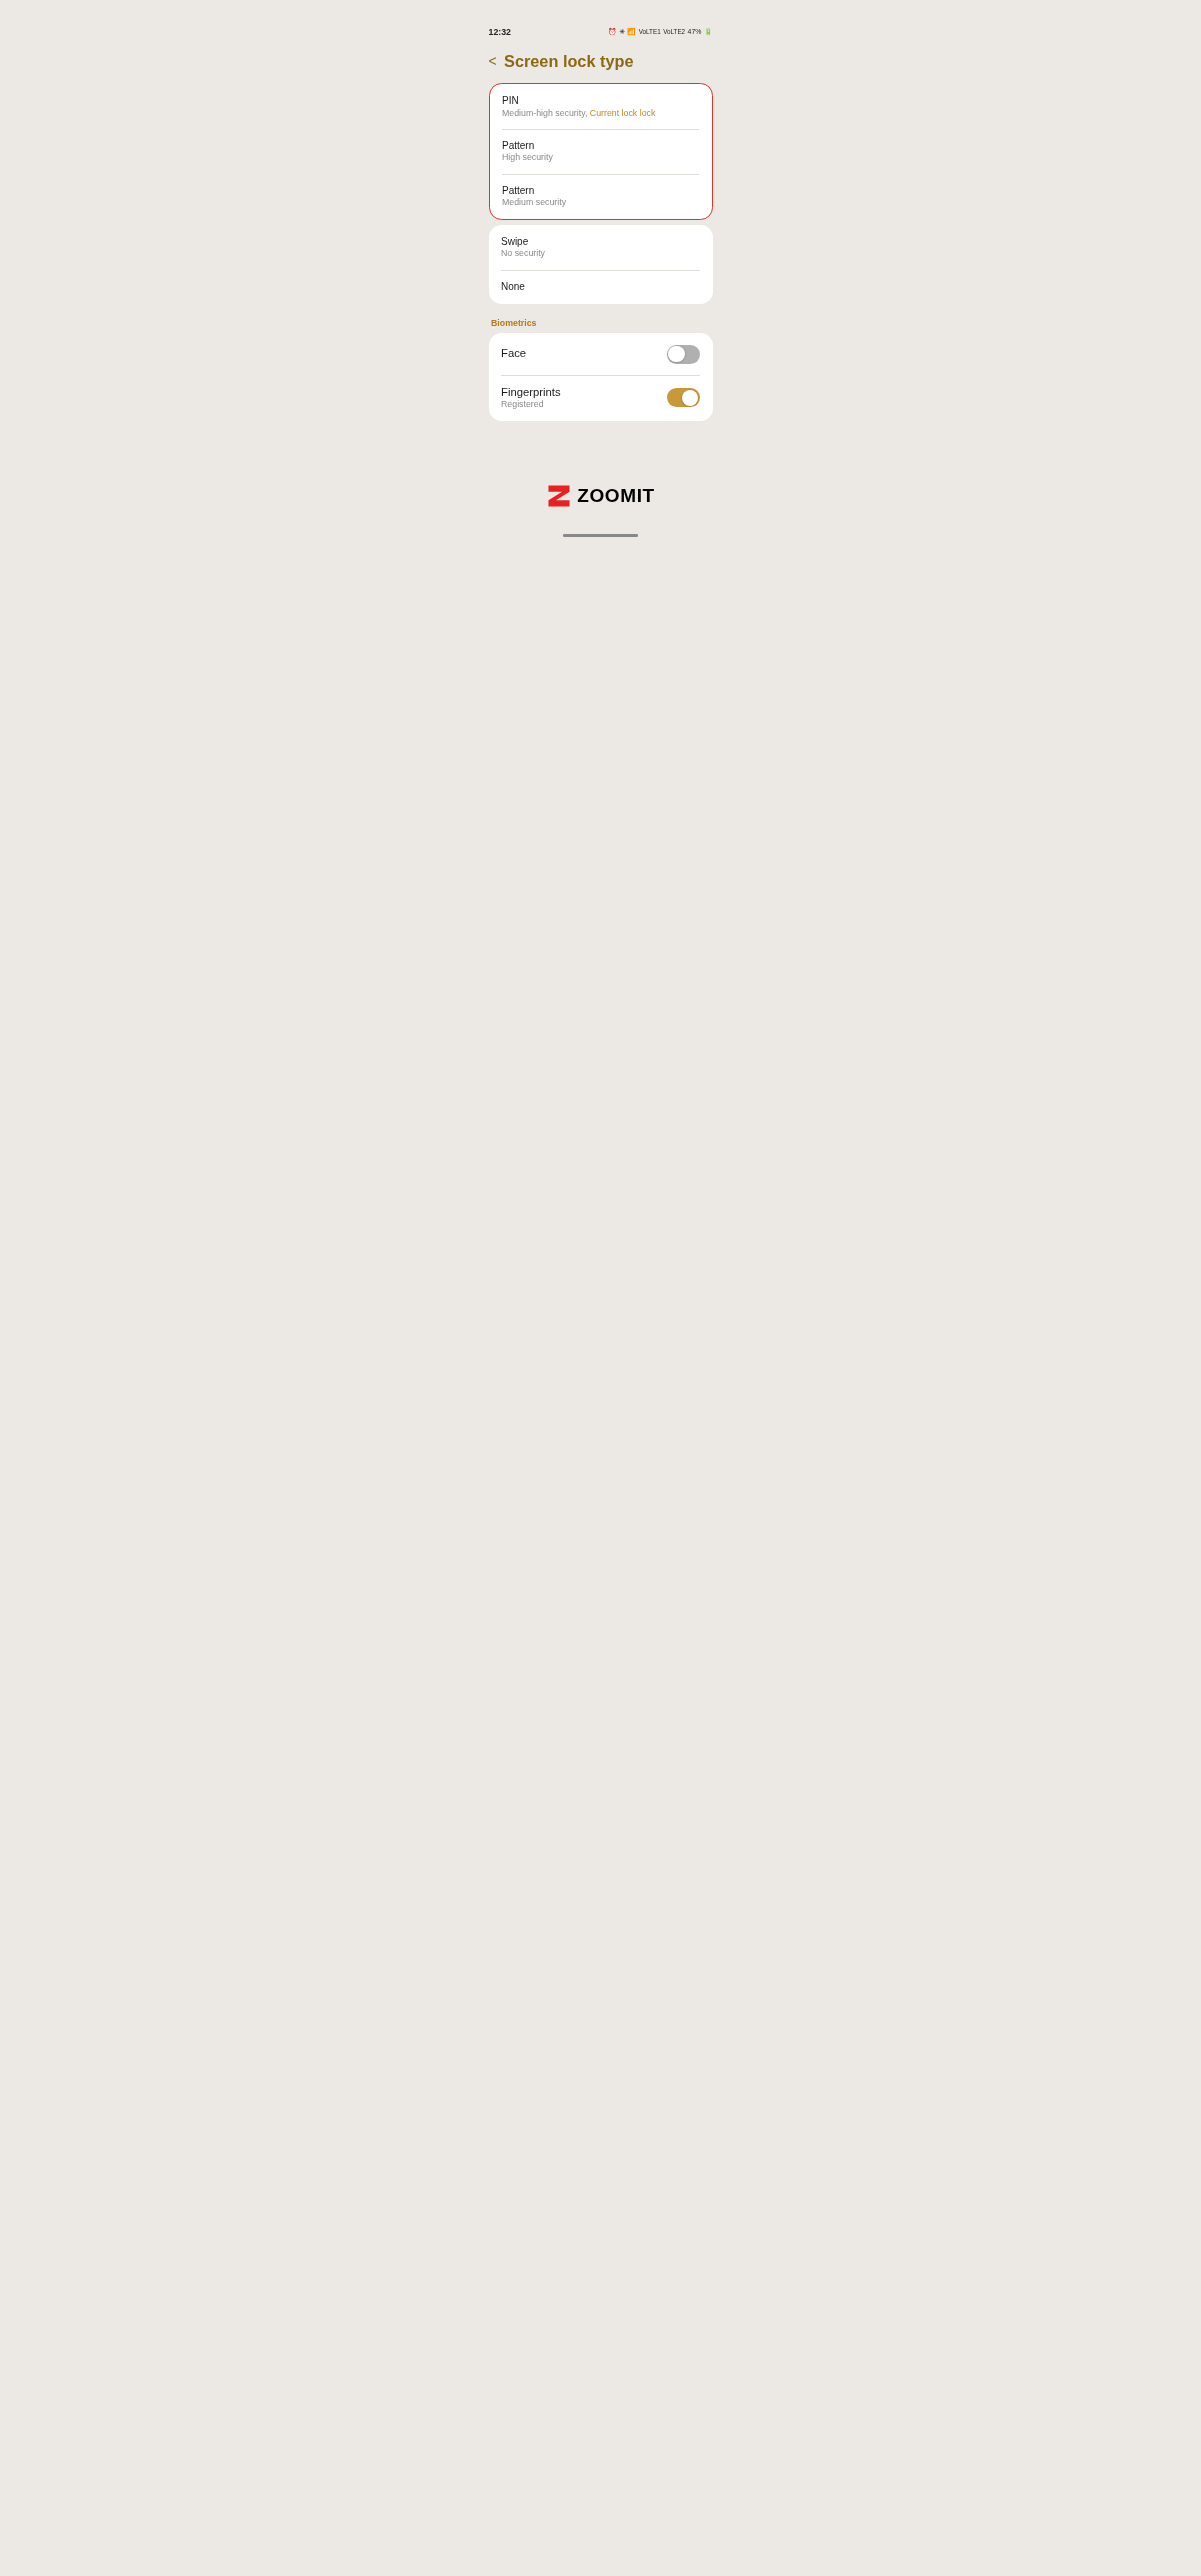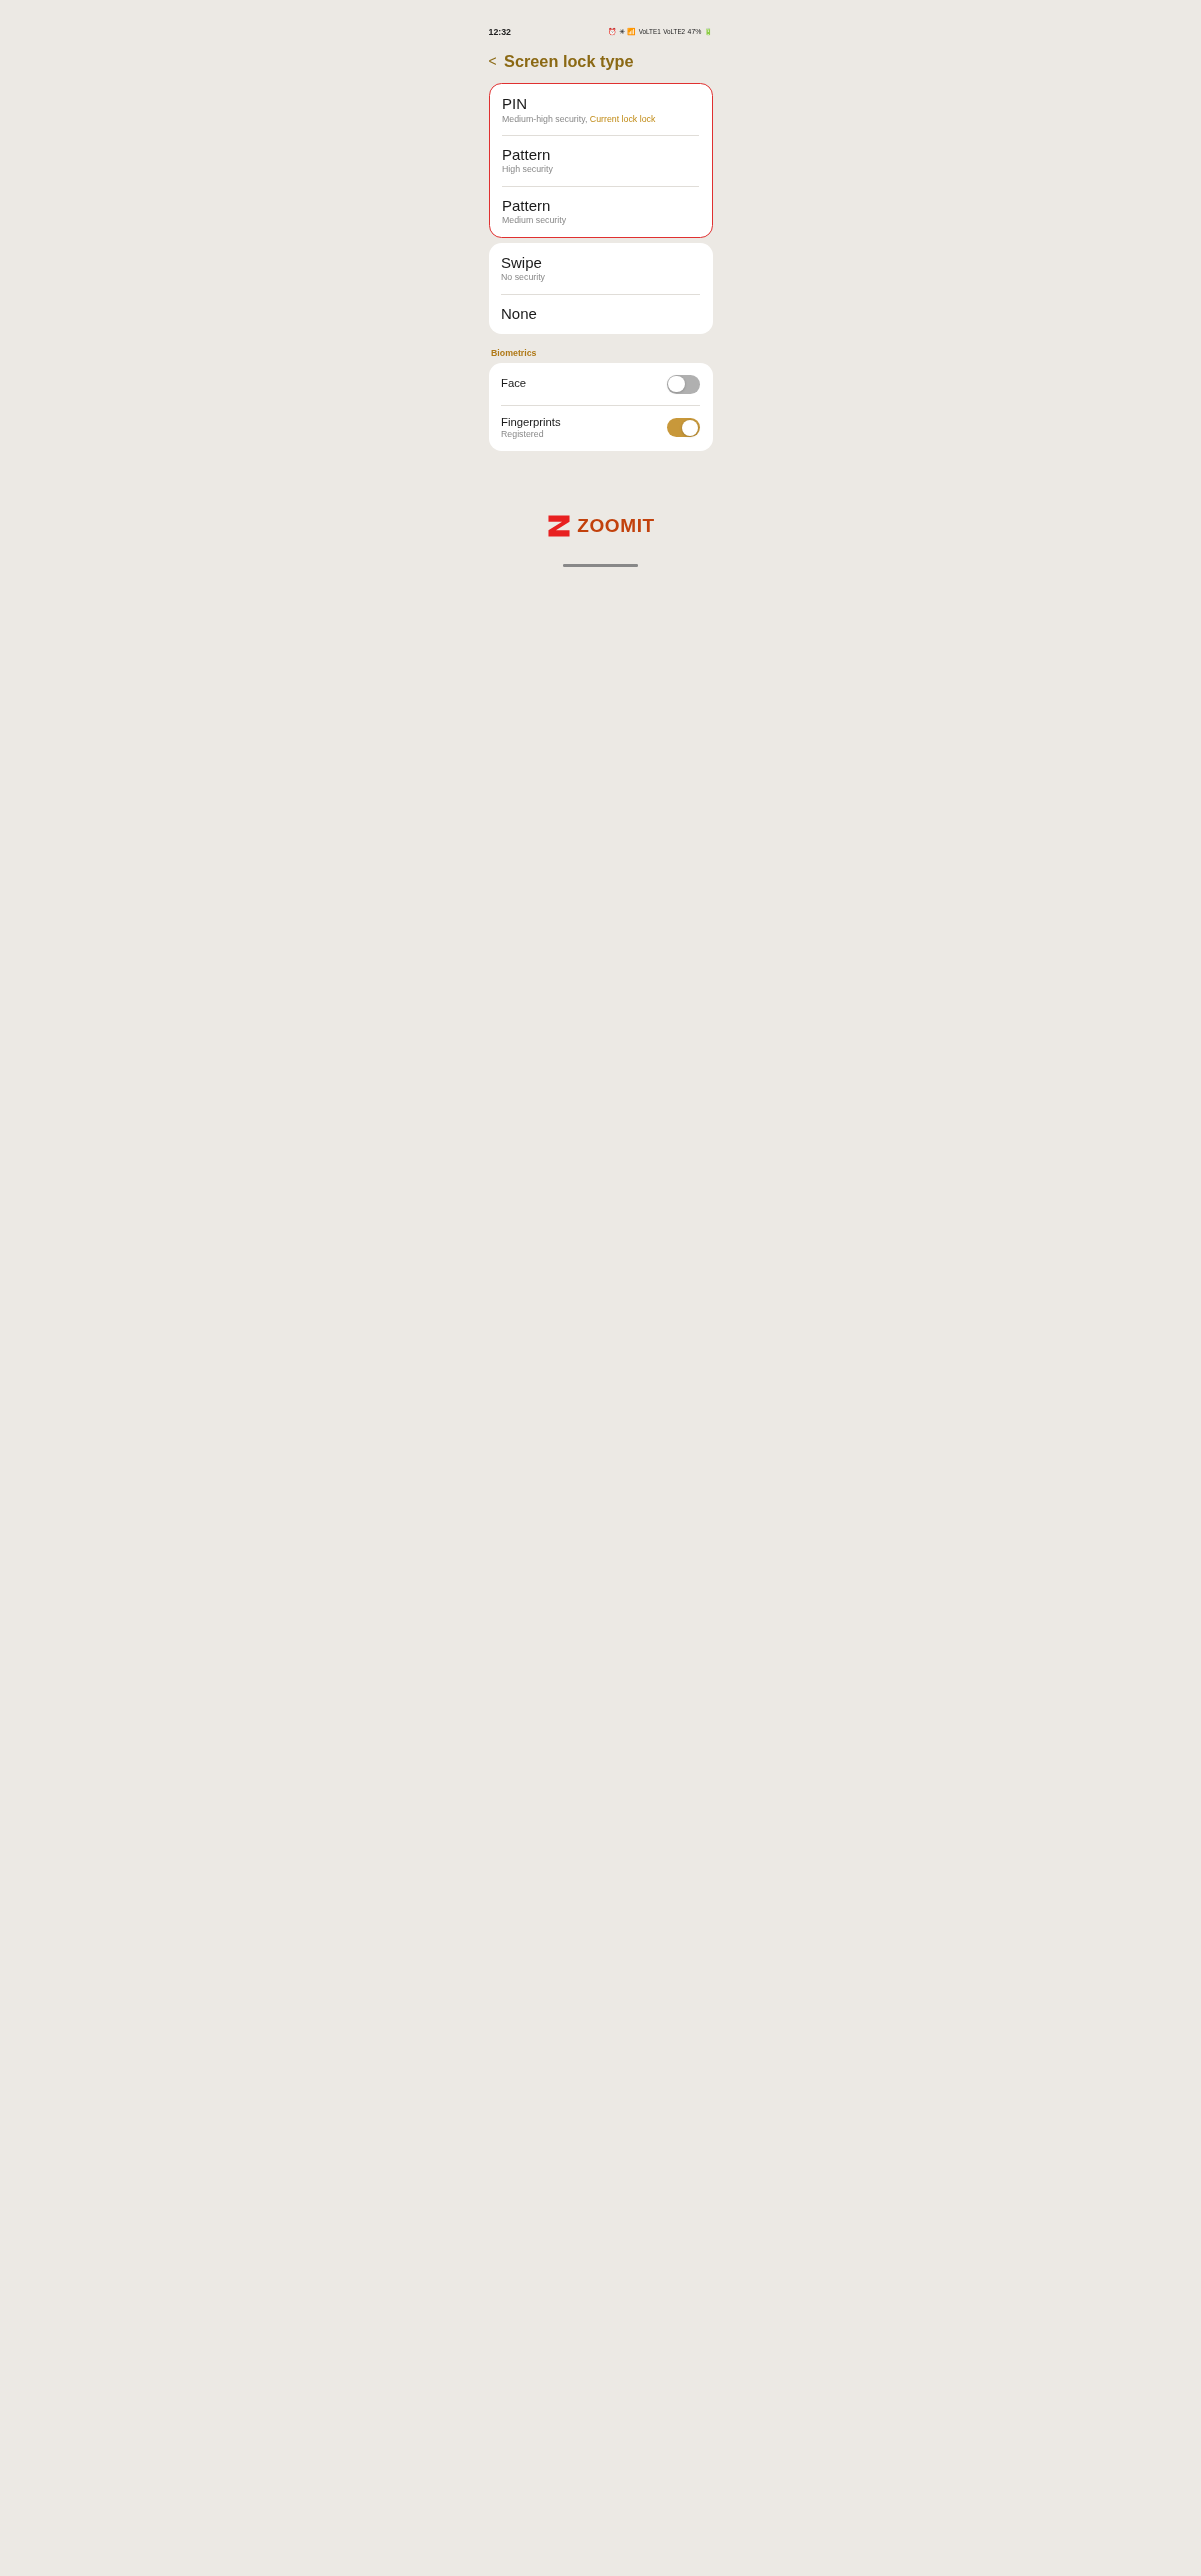--- a/index.html
+++ b/index.html
@@ -87,21 +87,21 @@
       display: block;
       position: absolute;
       top: 0;
       left: 12.5px;
       right: 12.5px;
       height: 0.6px;
       background: #e0ddd8;
     }
 
     .item-title {
-      font-size: 15px;
+      font-size: 10px;
       font-weight: 500;
       color: #1a1a1a;
       margin-bottom: 1.3px;
     }
 
     .item-subtitle {
       font-size: 8.8px;
       color: #888;
     }
 
@@ -189,21 +189,21 @@
 
     .logo-z {
       width: 26px;
       height: 26px;
       margin-right: 5px;
     }
 
     .logo-text {
       font-size: 19px;
       font-weight: 900;
-      color: #c2410c;
+      color: #000000;
       letter-spacing: 0.6px;
     }
 
     
     .bottom-bar {
       width: 75px;
       height: 2.5px;
       background: #888;
       border-radius: 1.3px;
       margin: 12.5px auto 5px auto;

